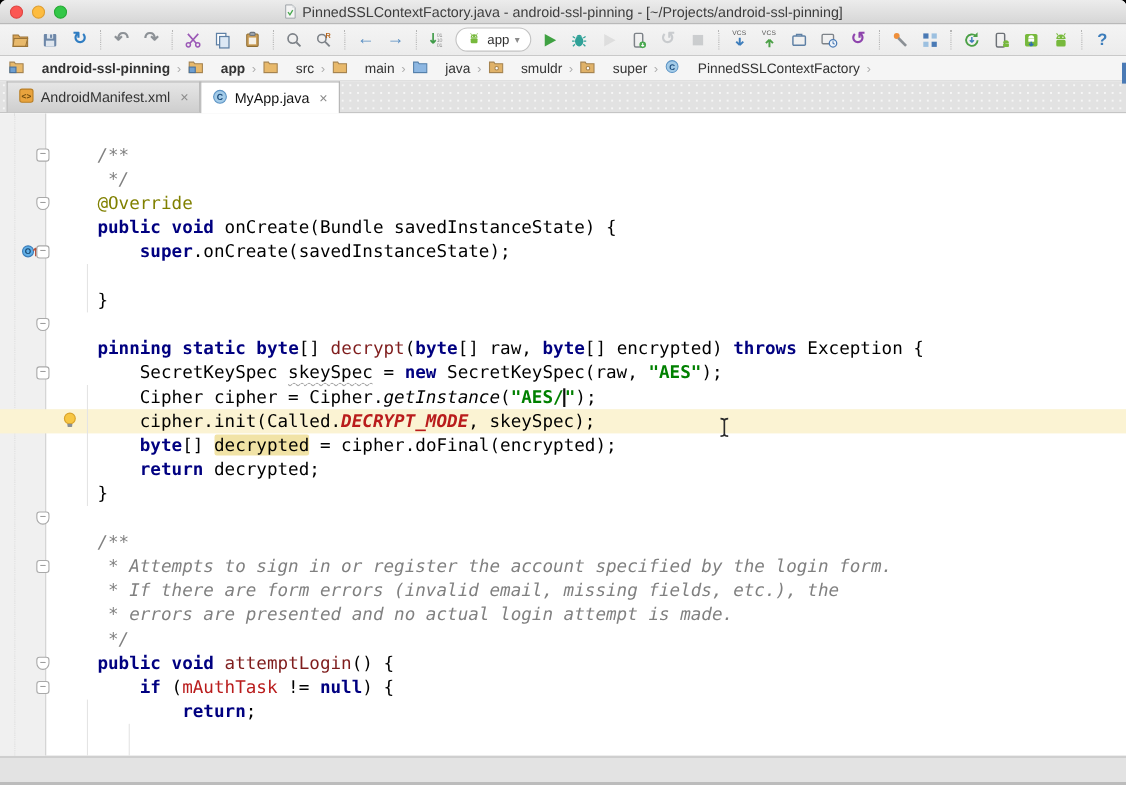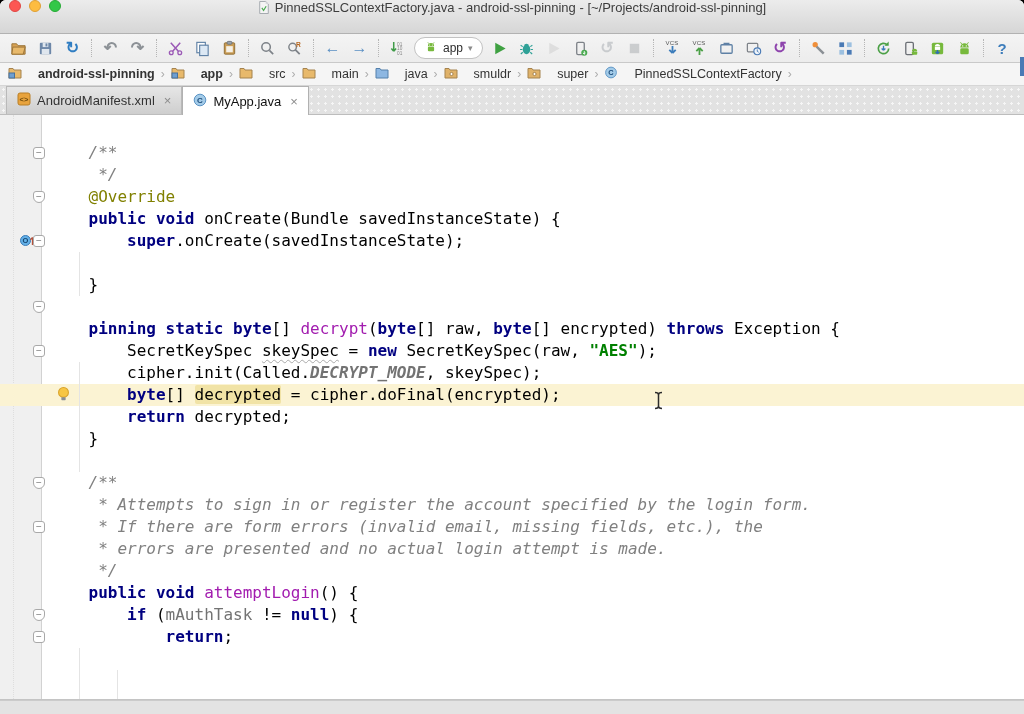--- a/index.html
+++ b/index.html
@@ -1,22 +1,22 @@
 <!DOCTYPE html>
 <html><head>
 <meta charset="utf-8">
 <style>
   *{box-sizing:border-box;margin:0;padding:0}
   html,body{width:1024px;height:714px;overflow:hidden;background:#000}
   .window{position:relative;width:1024px;height:714px;font-family:"Liberation Sans",sans-serif;
           background:#fff;border-radius:6px 6px 0 0;overflow:hidden}
 
   
-  .titlebar{height:34px;background:linear-gradient(#ececec,#d6d6d6);border-bottom:1px solid #b2b2b2;
-            display:flex;position:relative}
+  .titlebar{height:22px;background:linear-gradient(#ececec,#d6d6d6);border-bottom:1px solid #b2b2b2;
+            display:flex;align-items:center;position:relative}
   .lights{display:flex;gap:8px;margin-left:9px}
   .light{width:12px;height:12px;border-radius:50%}
   .light.red{background:#fc5753;border:1px solid #df4744}
   .light.yellow{background:#fdbc40;border:1px solid #de9f34}
   .light.green{background:#33c748;border:1px solid #27aa35}
   .title-wrap{position:absolute;left:0;right:0;display:flex;justify-content:center;align-items:center;gap:5px;
               font-size:13px;color:#3d3d3d;pointer-events:none}
   .title-wrap svg{width:12px;height:15px}
 
   
@@ -60,23 +60,23 @@
   .gutter::before{content:"";position:absolute;left:13px;top:0;bottom:0;border-left:1px dotted #dedede}
   .caret-row{position:absolute;left:0;right:0;height:22px;background:#fbf3d3;z-index:2}
   .guide{position:absolute;width:0;border-left:1px solid #e4e4e4;z-index:3}
   .lines{position:absolute;left:0;top:27px;width:100%;z-index:4}
   .code-line{height:22px;padding-left:50px;font:16px/22px "DejaVu Sans Mono",monospace;color:#000;white-space:pre}
   .tk{color:#000080;font-weight:bold}
   .tc{color:#808080;font-style:italic}
   .ta{color:#808000}
   .ts{color:#008000;font-weight:bold}
   .ti{font-style:italic}
-  .tf{color:#737373}
+  .tf{color:#b91c1c}
   .tb{font-weight:bold}
-  .tg{color:#a21caf}
+  .tg{color:#7f1d1d}
   .tw{text-decoration:underline wavy #a9a9a9 1px;text-underline-offset:3px}
   .thw{background:#f1e3a6;border-radius:2px}
   .caret{display:inline-block;width:0;border-left:2px solid #101010;height:17px;vertical-align:text-bottom;margin-right:-1px}
   .marker{position:absolute;z-index:5;display:flex;align-items:center;justify-content:center}
   .fold{left:33px;width:12px;height:12px;background:#fff;border:1px solid #a9a9a9;border-radius:3px;
         color:#7c7c7c;font-size:10px;line-height:1}
   .fold.close{border-radius:3px 3px 6px 6px}
   .ovr{left:19px;width:17px;height:15px}
   .bulb{left:56px;width:15px;height:15px}
   .mousecursor{position:absolute;z-index:7}
@@ -464,20 +464,21 @@
         <div class="code-line"><span class="tc">    /**</span></div>
         <div class="code-line"><span class="tc">     */</span></div>
         <div class="code-line"><span>    </span><span class="ta">@Override</span></div>
         <div class="code-line"><span>    </span><span class="tk">public</span><span> </span><span class="tk">void</span><span> onCreate(Bundle savedInstanceState) {</span></div>
         <div class="code-line"><span>        </span><span class="tk">super</span><span>.onCreate(savedInstanceState);</span></div>
         <div class="code-line"></div>
         <div class="code-line"><span>    }</span></div>
         <div class="code-line"></div>
         <div class="code-line"><span>    </span><span class="tk">pinning</span><span> </span><span class="tk">static</span><span> </span><span class="tk">byte</span><span>[] </span><span class="tg">decrypt</span><span>(</span><span class="tk">byte</span><span>[] raw, </span><span class="tk">byte</span><span>[] encrypted) </span><span class="tk">throws</span><span> Exception {</span></div>
         <div class="code-line"><span>        SecretKeySpec </span><span class="tw">skeySpec</span><span> = </span><span class="tk">new</span><span> SecretKeySpec(raw, </span><span class="ts">"AES"</span><span>);</span></div>
+        <div class="code-line"><span>        Cipher cipher = Cipher.</span><span class="ti">getInstance</span><span>(</span><span class="ts">"AES/</span><span class="caret"></span><span class="ts">"</span><span>);</span></div>
         <div class="code-line"><span>        cipher.init(Called.</span><span class="tf ti tb">DECRYPT_MODE</span><span>, skeySpec);</span></div>
         <div class="code-line"><span>        </span><span class="tk">byte</span><span>[] </span><span class="thw">decrypted</span><span> = cipher.doFinal(encrypted);</span></div>
         <div class="code-line"><span>        </span><span class="tk">return</span><span> decrypted;</span></div>
         <div class="code-line"><span>    }</span></div>
         <div class="code-line"></div>
         <div class="code-line"><span class="tc">    /**</span></div>
         <div class="code-line"><span class="tc">     * Attempts to sign in or register the account specified by the login form.</span></div>
         <div class="code-line"><span class="tc">     * If there are form errors (invalid email, missing fields, etc.), the</span></div>
         <div class="code-line"><span class="tc">     * errors are presented and no actual login attempt is made.</span></div>
         <div class="code-line"><span class="tc">     */</span></div>

